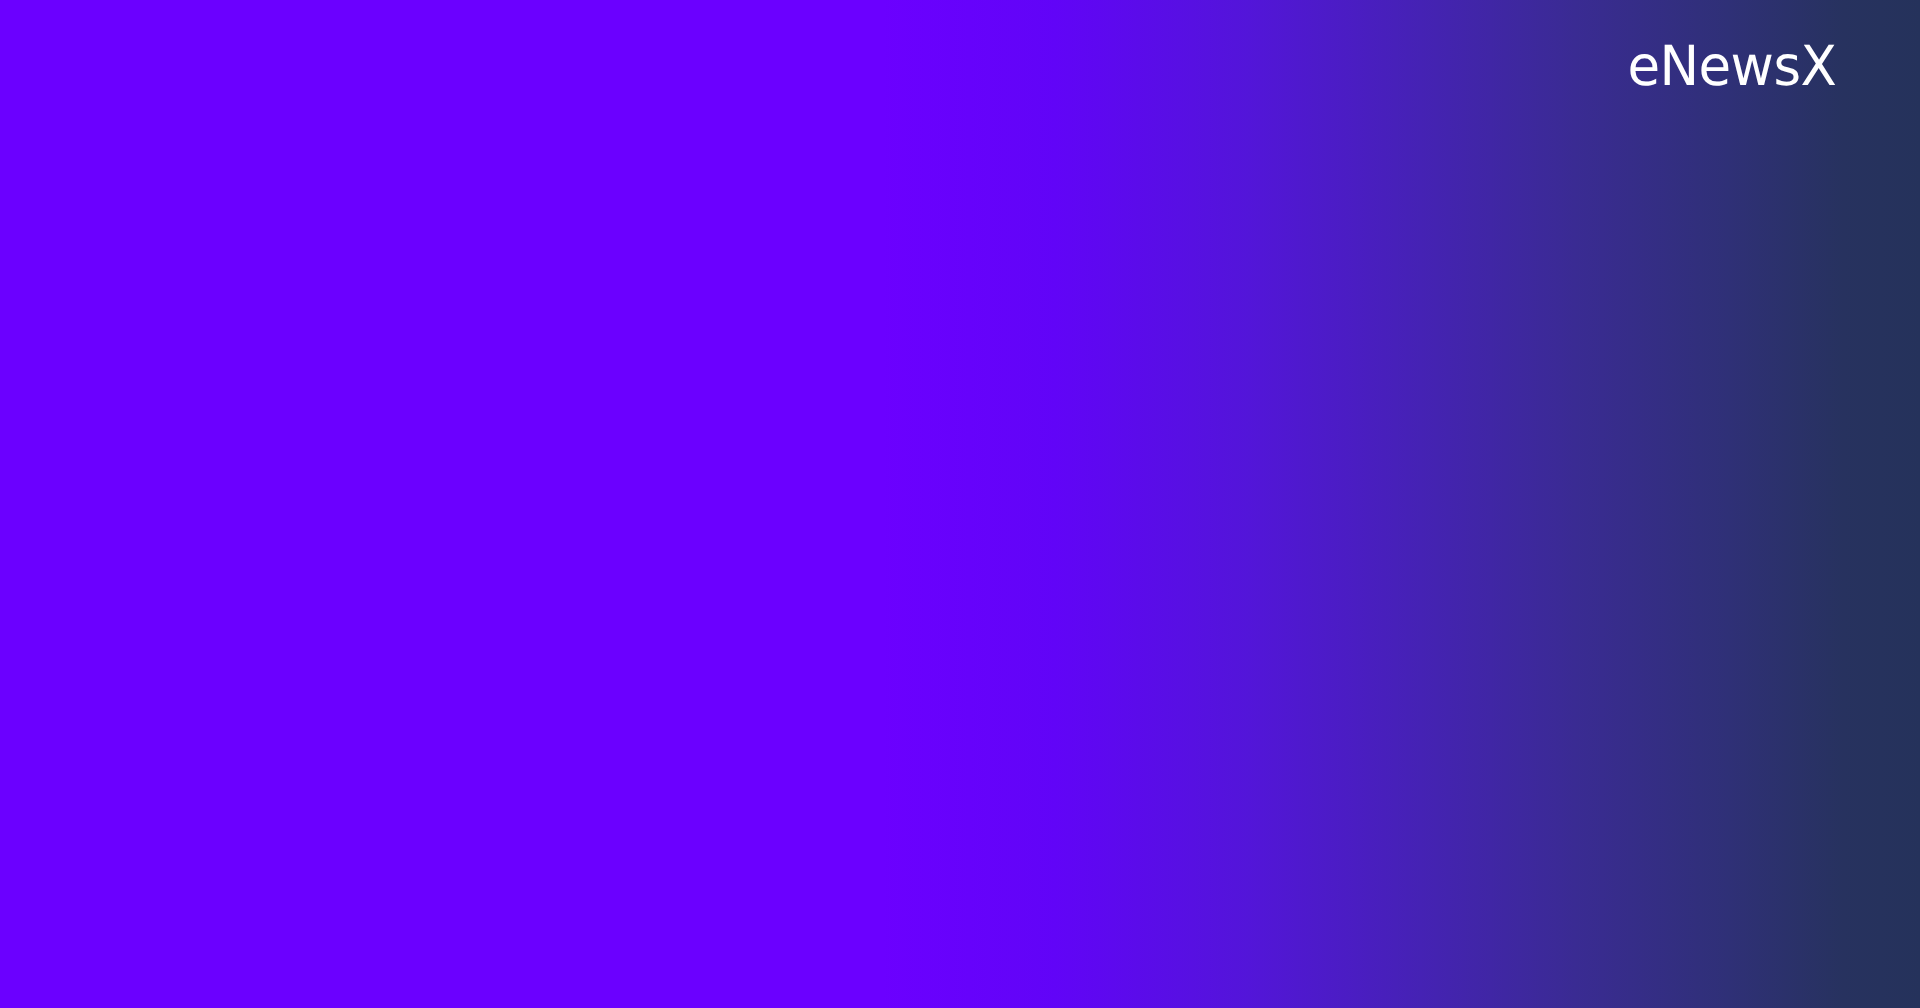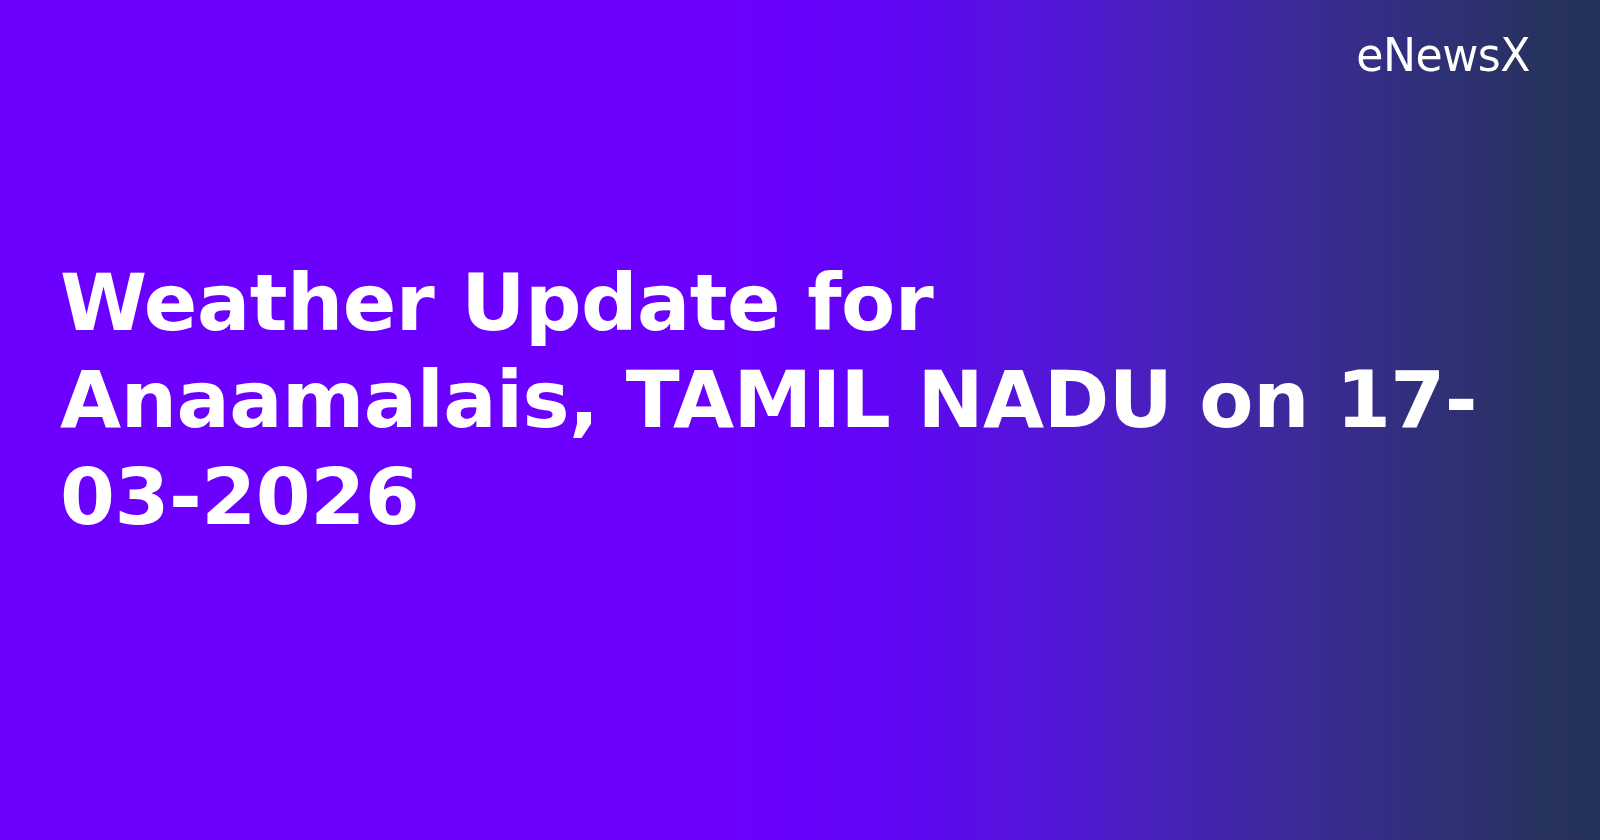--- a/index.html
+++ b/index.html
@@ -80,17 +80,14 @@
 </style>
 </head>
 <body>
 
 <div class="banner">
 
   <div class="brand">
     <span class="brand-text">eNewsX</span>
   </div>
 
-  <div class="headline-wrap">
-    <h1 class="headline">Weather Update for Anaamalais, TAMIL NADU on 17-03-2026</h1>
-  </div>
 
 </div>
 
 </body></html>

